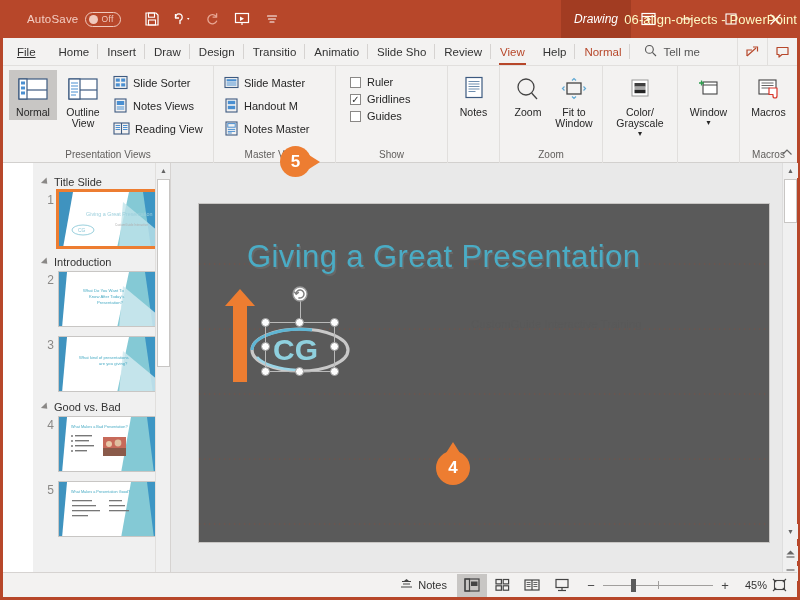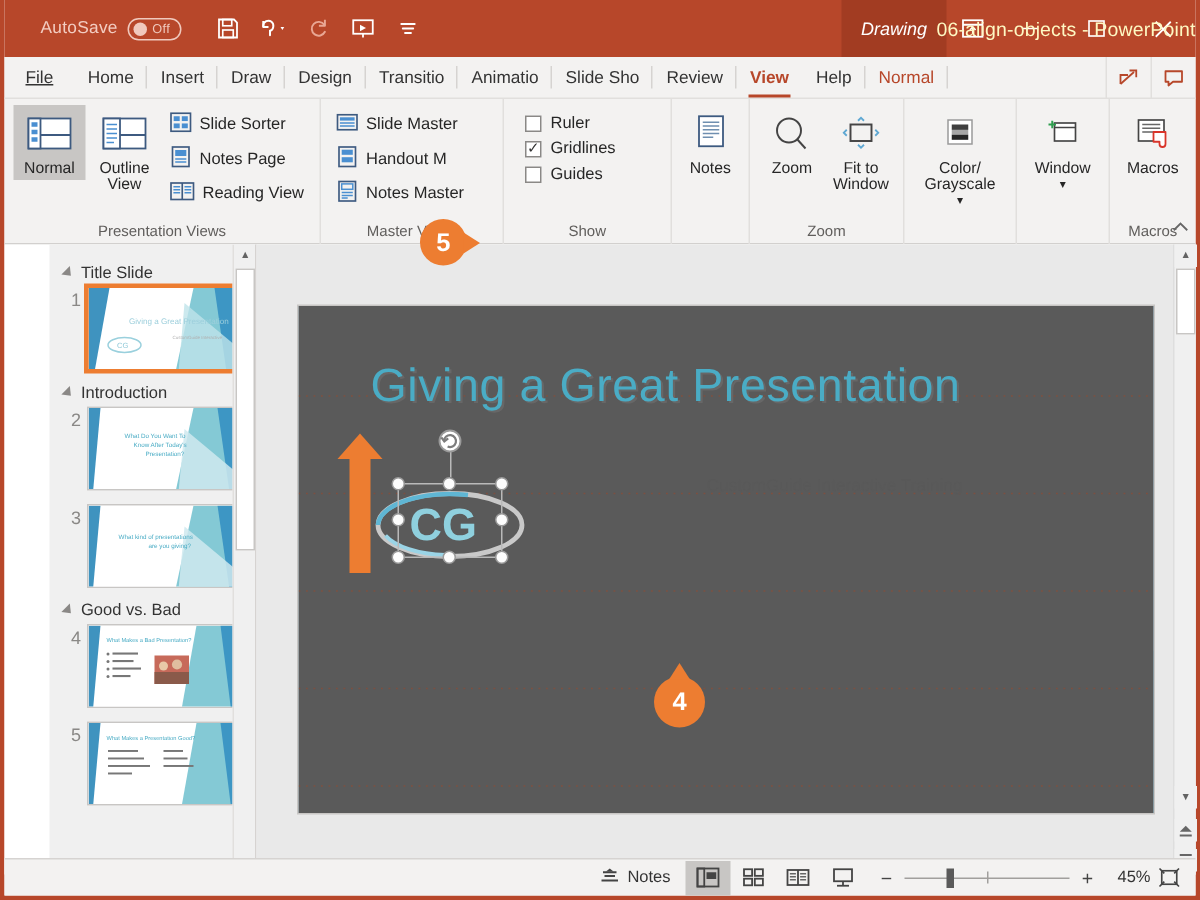--- a/index.html
+++ b/index.html
@@ -36,21 +36,21 @@
   .ribbon-display { width:34px; height:38px; display:flex; align-items:center; justify-content:center;}
   .wbtn { width:44px; height:38px; display:flex; align-items:center; justify-content:center; }
 
   
   .tabbar { height:28px; background:#f3f2f1; display:flex; align-items:stretch;
             border-bottom:1px solid #e1dfdd; }
   .tab { position:relative; display:flex; align-items:center; padding:0 9px; font-size:11.5px;
          color:#333; white-space:nowrap; }
   .tab.sep::after { content:""; position:absolute; right:0; top:6px; bottom:6px; width:1px; background:#d6d3d1; }
   .tab.file { padding:0 14px;text-decoration:underline; }
-  .tab.active { font-weight:bold; color:#b7472a; }
+  .tab.active { font-weight:normal; color:#b7472a; }
   .tab.active::before { content:""; position:absolute; left:8px; right:8px; bottom:0;
                         height:2.5px; background:#b7472a; }
   .tab.format { color:#b7472a; }
   .tellme { display:flex; align-items:center; gap:6px; padding:0 10px 0 14px; color:#555; font-size:11.5px;}
   .tabbar-right { margin-left:auto; display:flex; align-items:center; }
   .tb-icon-btn { width:30px; height:28px; display:flex; align-items:center; justify-content:center;
                  border-left:1px solid #e1dfdd; color:#b7472a; }
 
   
   .ribbon { height:97px; background:#f3f2f1; display:flex; border-bottom:1px solid #d2d0ce;
@@ -244,20 +244,29 @@
     <div class="tab sep">Insert</div>
     <div class="tab sep">Draw</div>
     <div class="tab sep">Design</div>
     <div class="tab sep">Transitio</div>
     <div class="tab sep">Animatio</div>
     <div class="tab sep">Slide Sho</div>
     <div class="tab sep">Review</div>
     <div class="tab active">View</div>
     <div class="tab sep">Help</div>
     <div class="tab format sep">Normal</div>
+    <div class="tellme">
+      <span>
+        <svg width="13" height="13" viewBox="0 0 13 13">
+            <circle cx="5.4" cy="5.4" r="3.9" fill="none" stroke="#555" stroke-width="1.1"></circle>
+            <path d="M8.4 8.4 L12 12" stroke="#555" stroke-width="1.1"></path>
+          </svg>
+      </span>
+      <span>Tell me</span>
+    </div>
     <div class="tabbar-right">
       <div class="tb-icon-btn">
         <svg width="15" height="14" viewBox="0 0 15 14">
             <path d="M2 11 V5 h5" fill="none" stroke="#b7472a" stroke-width="1.2"></path>
             <path d="M2 11 L11 3" fill="none" stroke="#b7472a" stroke-width="1.2"></path>
             <path d="M8 2 h4.5 v4.5" fill="none" stroke="#b7472a" stroke-width="1.2"></path>
           </svg>
       </div>
       <div class="tb-icon-btn">
         <svg width="15" height="14" viewBox="0 0 15 14">
@@ -309,21 +318,21 @@
             <span>Slide Sorter</span>
           </div>
           <div class="smallbtn">
             <span>
               <svg width="15" height="15" viewBox="0 0 15 15">
                   <rect x="2" y="1" width="11" height="13" fill="none" stroke="#3d5a80" stroke-width="1.1"></rect>
                   <rect x="3.8" y="3" width="7.4" height="4" fill="#4a8fd1"></rect>
                   <path d="M3.8 9h7.4M3.8 11h7.4" stroke="#4a8fd1" stroke-width="1.1"></path>
                 </svg>
             </span>
-            <span>Notes Page</span>
+            <span>Notes Views</span>
           </div>
           <div class="smallbtn">
             <span>
               <svg width="17" height="15" viewBox="0 0 17 15">
                   <rect x="1" y="2" width="15" height="11" fill="none" stroke="#3d5a80" stroke-width="1.1"></rect>
                   <path d="M8.5 2v11" stroke="#3d5a80" stroke-width="1.1"></path>
                   <path d="M2.6 4.5h4.5M2.6 6.5h4.5M2.6 8.5h4.5M10 4.5h4.5M10 6.5h4.5M10 8.5h4.5" stroke="#4a8fd1" stroke-width="1"></path>
                 </svg>
             </span>
             <span>Reading View</span>

